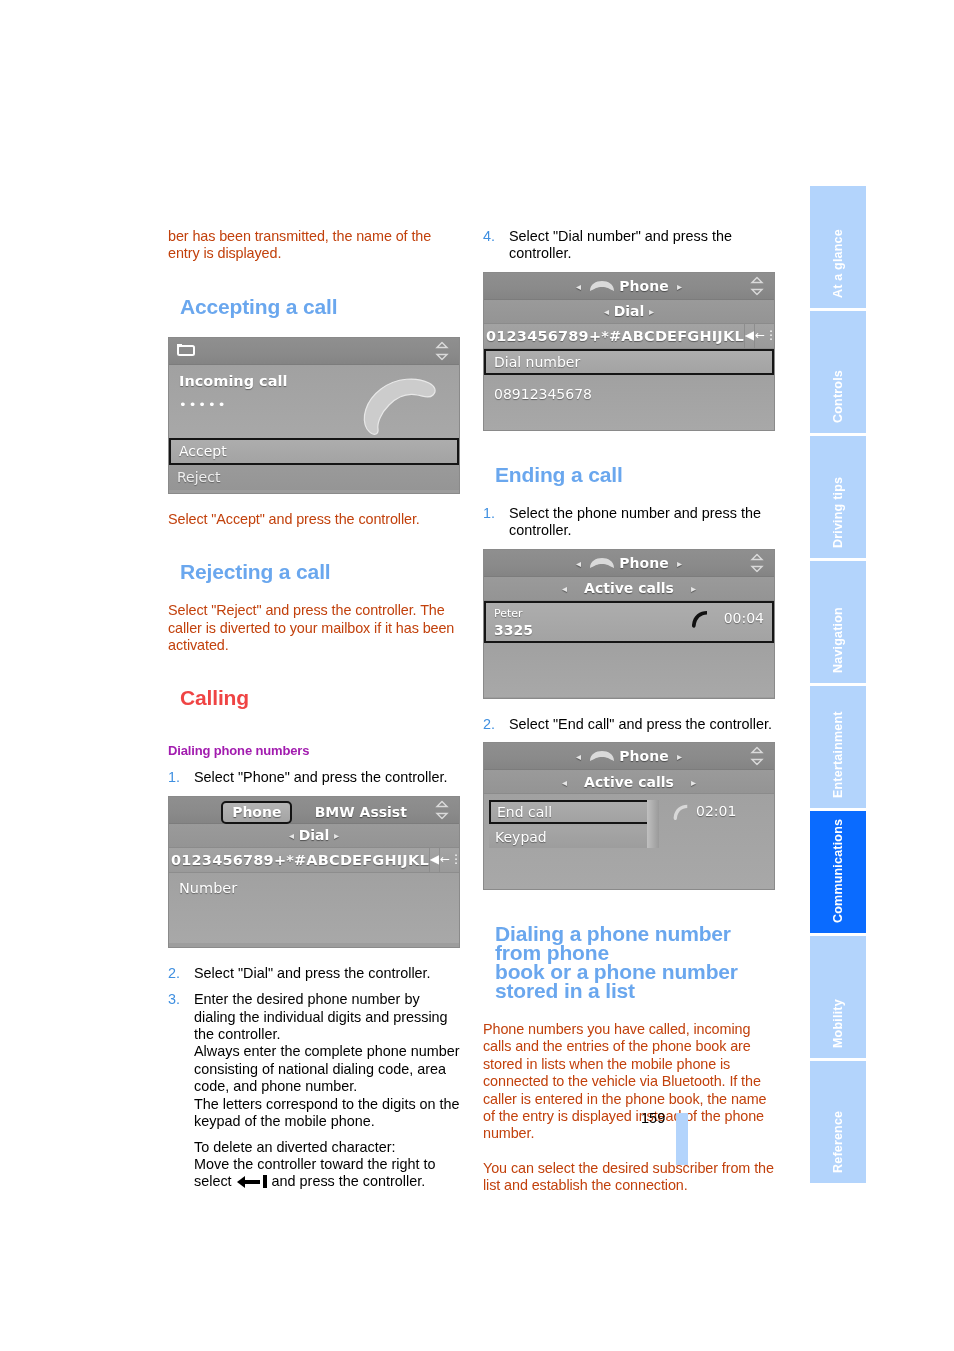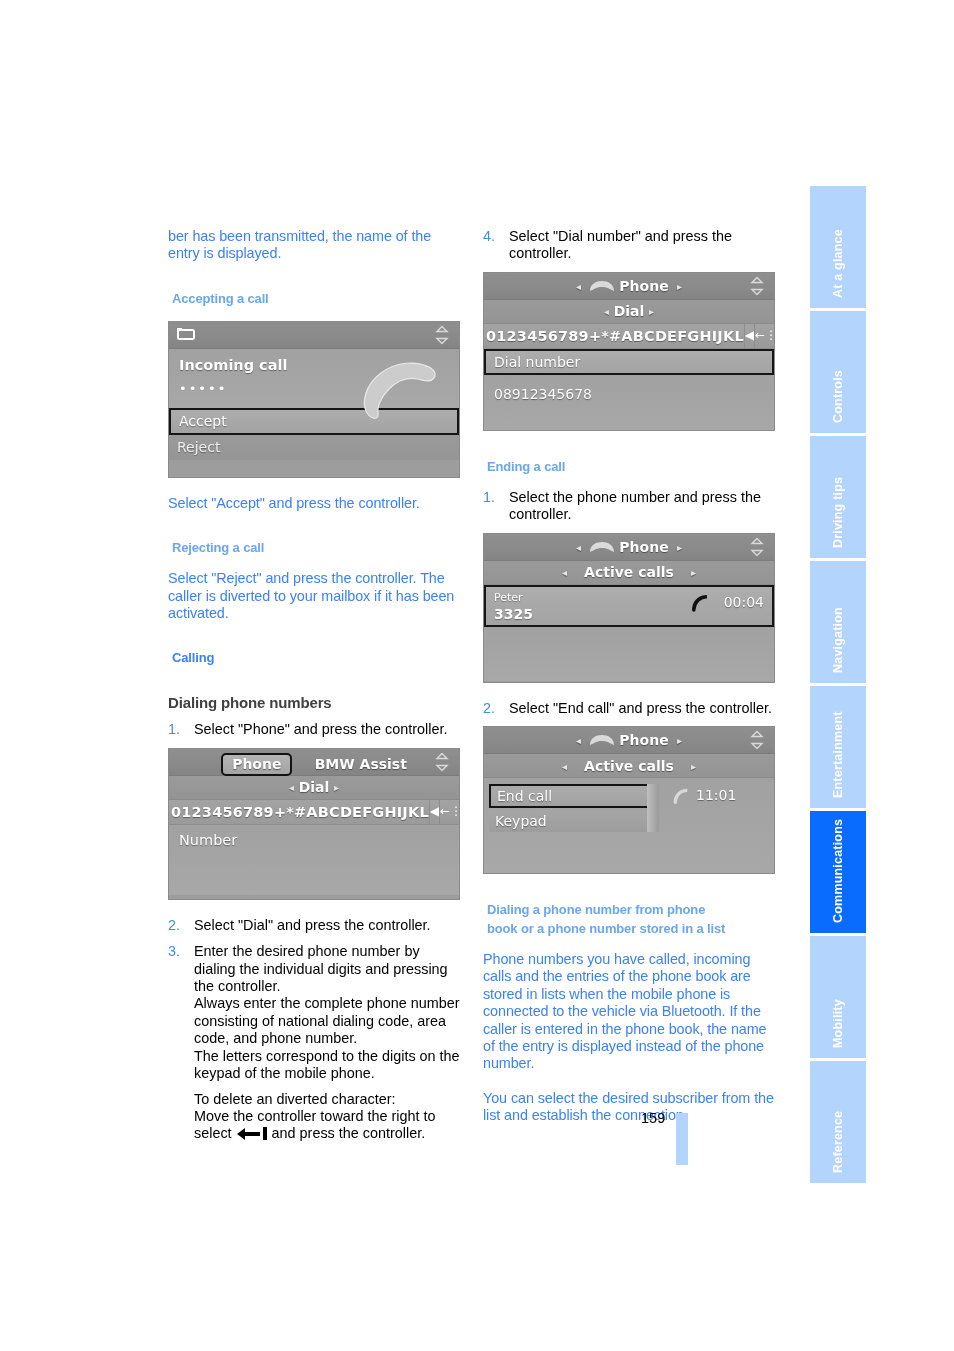--- a/index.html
+++ b/index.html
@@ -22,44 +22,44 @@
     top: 228px;
     width: 292px;
   }
   .col-left  { left: 168px; }
   .col-right { left: 483px; }
 
   p, .txt {
     margin: 0 0 0 0;
     font-size: 14.4px;
     line-height: 17.4px;
-    color: #3b82f6;
+    color: #c2410c;
     letter-spacing: -0.1px;
   }
   .gap-sm { height: 9px; }
   .gap-md { height: 17px; }
   .gap-lg { height: 22px; }
 
   h3.section {
-    margin: 4px;
-    font-size: 13px;
+    margin: 12px;
+    font-size: 21px;
     line-height: 19px;
     font-weight: bold;
     color: #6aa7ee;
     letter-spacing: -0.15px;
   }
   h3.section.dark {
-    color: #3b82f6;
+    color: #ef4444;
   }
   h3.sub {
     margin: 0;
-    font-size: 15px;
+    font-size: 13px;
     line-height: 19px;
     font-weight: bold;
-    color: #404040;
+    color: #a21caf;
     letter-spacing: -0.15px;
   }
 
   
   .step {
     position: relative;
     padding-left: 26px;
     font-size: 14.4px;
     line-height: 17.4px;
     color: #000;
@@ -279,21 +279,21 @@
 
         <svg style="position:absolute;left:8px;top:6px;" width="20" height="14" viewBox="0 0 20 14">
           <rect x="1" y="2" width="16" height="9" rx="1.5" fill="none" stroke="#ffffff" stroke-width="2"></rect>
           <rect x="0" y="0" width="5" height="3" fill="#ffffff"></rect>
         </svg>
         <svg class="updown" viewBox="0 0 18 19">
           <path d="M9 1 L14 6 L4 6 Z" fill="none" stroke="#e8e8e8" stroke-width="1.4"></path>
           <path d="M9 18 L14 13 L4 13 Z" fill="none" stroke="#e8e8e8" stroke-width="1.4"></path>
         </svg>
       </div>
-      <div class="scr-body" style="height:59px;position:relative;">
+      <div class="scr-body" style="height:73px;position:relative;">
         <div style="position:absolute;left:10px;top:8px;font-size:14.5px;font-weight:bold;color:#fff;text-shadow:0 1px 1px rgba(0,0,0,.4);">Incoming call</div>
         <div style="position:absolute;left:10px;top:32px;font-size:13px;letter-spacing:2px;color:#fff;">•••••</div>
         <svg style="position:absolute;right:18px;top:10px;" width="82" height="62" viewBox="0 0 82 62">
           <path d="M8 54 C2 44 6 26 22 14 C38 2 58 2 70 8 C76 11 78 16 74 20 C70 24 64 21 58 20 C48 18 38 22 30 30 C22 38 18 48 19 54 C20 60 14 62 8 54 Z" fill="#cccccc" stroke="#e8e8e8" stroke-width="1.2"></path>
         </svg>
       </div>
       <div class="menu-row sel" style="height:27px;">
         <span>Accept</span>
       </div>
       <div class="menu-row dim" style="height:25px;">
@@ -499,21 +499,21 @@
           <span>End call</span>
         </div>
         <div style="position:absolute;left:5px;top:32px;width:168px;height:22px;background:linear-gradient(180deg,#a6a6a6,#9d9d9d);
                     display:flex;align-items:center;padding-left:6px;font-size:14px;color:#fff;text-shadow:0 1px 1px rgba(0,0,0,.4);">
           <span>Keypad</span>
         </div>
         <div style="position:absolute;left:163px;top:6px;width:12px;height:48px;background:linear-gradient(90deg,#c0c0c0,#9a9a9a);"></div>
         <svg style="position:absolute;left:186px;top:8px;" width="20" height="22" viewBox="0 0 22 22">
           <path d="M19 2 C12 2 5 6 4 16 C3.6 19 7 20 7.6 17 C8.6 9 13 6 19 5.6 Z" fill="#d8d8d8"></path>
         </svg>
-        <span class="timer" style="position:absolute;left:212px;top:9px;">11:01</span>
+        <span class="timer" style="position:absolute;left:212px;top:9px;">02:01</span>
       </div>
 
     </div>
 
     <div class="gap-lg"></div>
     <h3 class="section">
       <span>Dialing a phone number from phone</span><br>
       <span>book or a phone number stored in a list</span>
     </h3>
 

